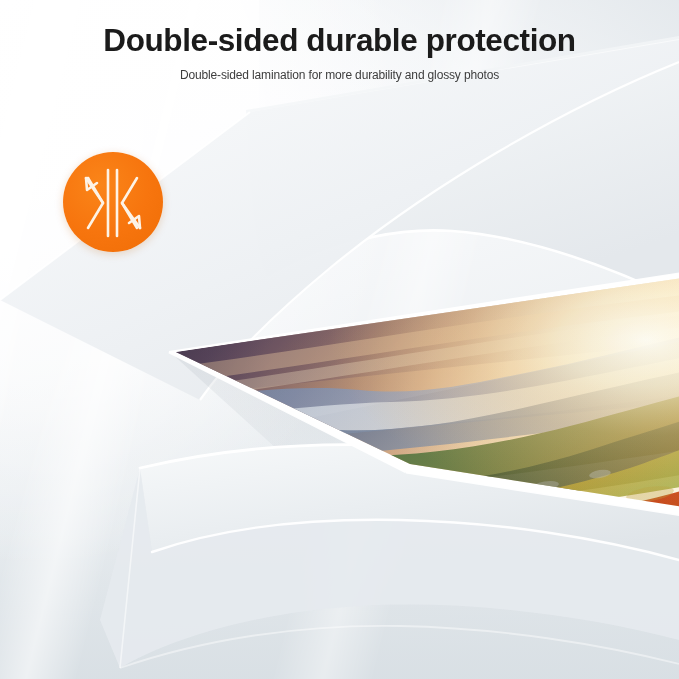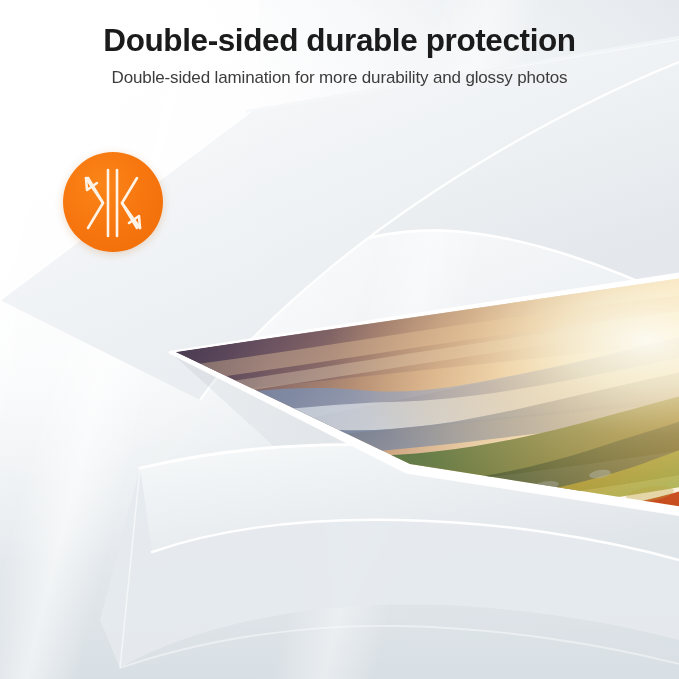--- a/index.html
+++ b/index.html
@@ -83,21 +83,21 @@
     margin: 0;
     font-size: 31.5px;
     font-weight: bold;
     color: #1b1b1b;
     letter-spacing: -0.4px;
     line-height: 1.18;
     white-space: nowrap;
   }
   .subhead {
     margin: 9px 0 0 0;
-    font-size: 17px;
+    font-size: 12px;
     font-weight: normal;
     color: #3d3d3d;
     letter-spacing: -0.15px;
     line-height: 1.2;
     white-space: nowrap;
   }
 
   
   .sheets { position: absolute; inset: 0; z-index: 10; }
   .sheet-svg { position: absolute; inset: 0; width: 679px; height: 679px; }

